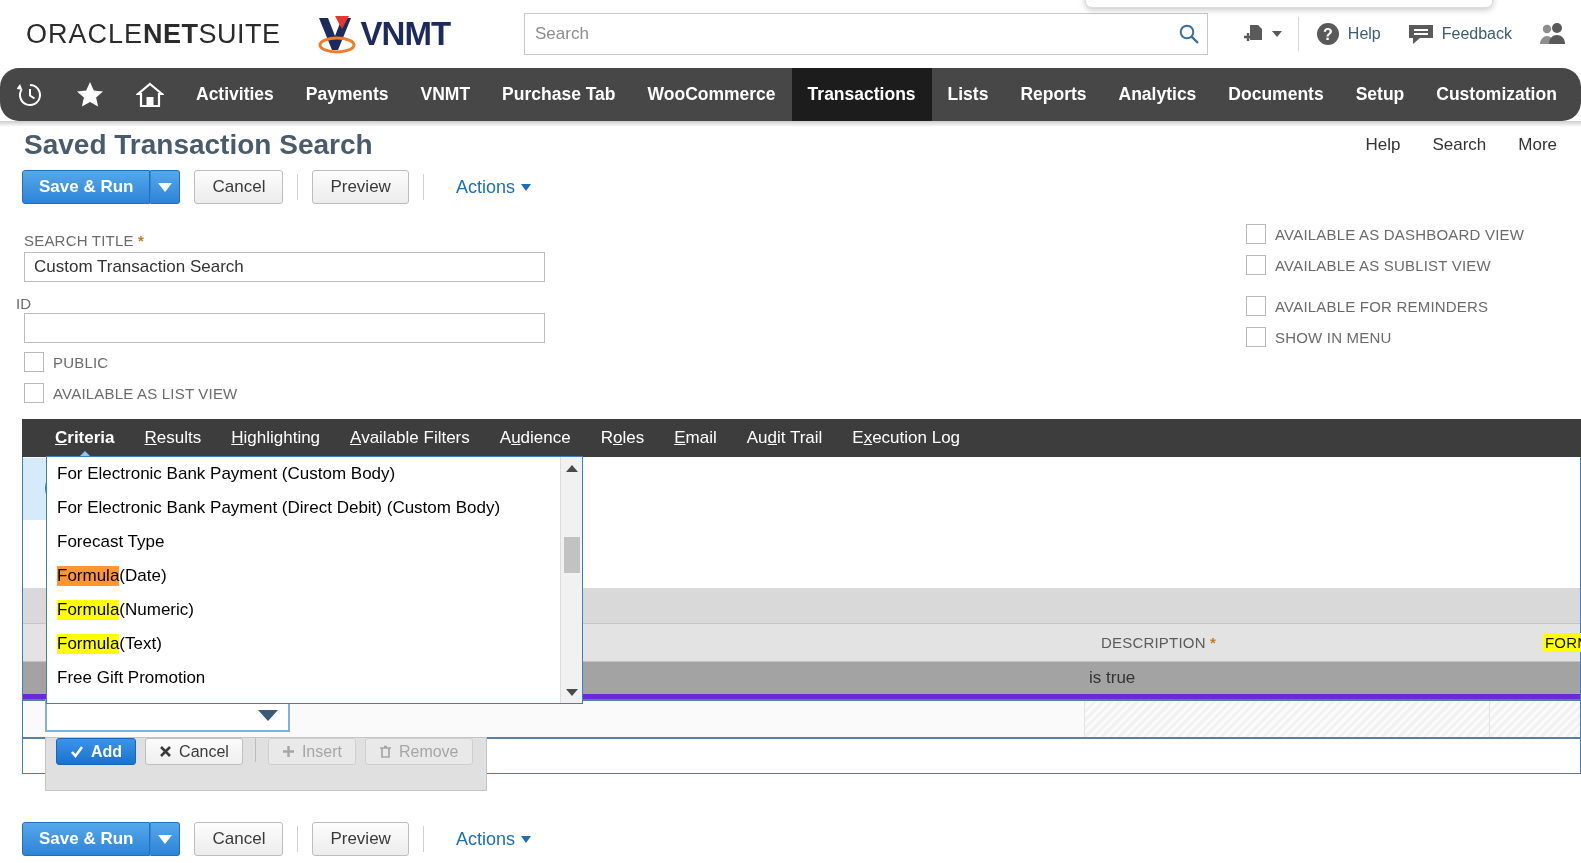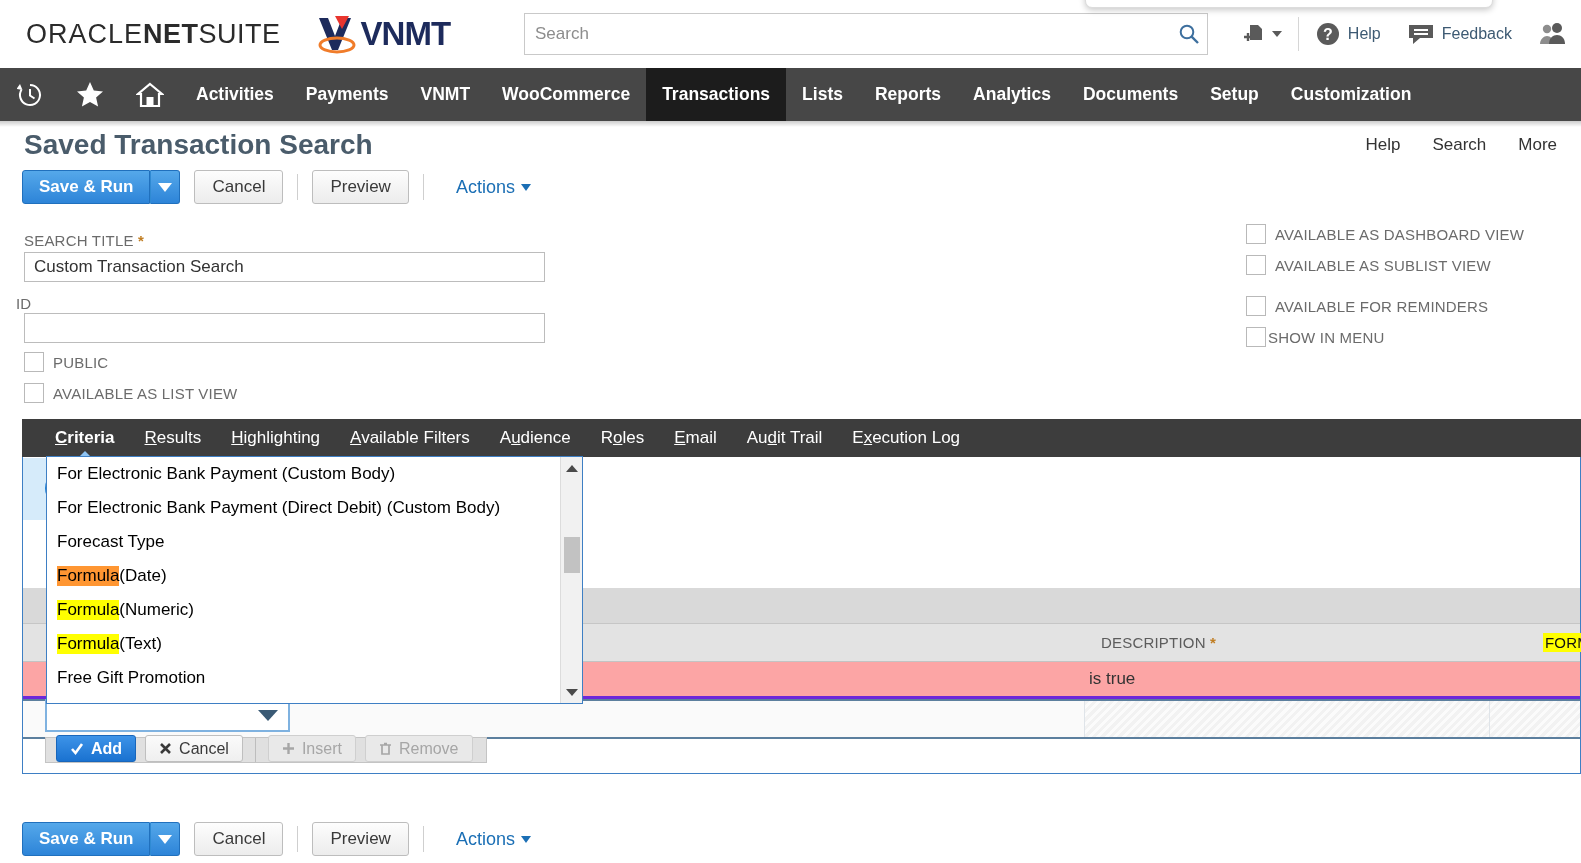--- a/index.html
+++ b/index.html
@@ -55,21 +55,21 @@
   
   .top-popup {
     position:absolute; left:1085px; top:-54px; width:408px; height:62px;
     background:#fff; border:1px solid #dcdcdc; border-radius:7px;
     box-shadow:0 2px 6px rgba(0,0,0,.22); z-index:9;
   }
 
   
   .navbar {
     position:absolute; left:0; top:68px; width:1581px; height:53px;
-    background:#474747; display:flex; align-items:stretch; z-index:4;
+    background:#474747; display:flex; align-items:stretch; z-index:4;border-radius:19px;
   }
   .nav-icon {
     display:flex; align-items:center; justify-content:center;
     width:60px; color:#fff; cursor:pointer;
   }
   .nav-item {
     display:flex; align-items:center; padding:0 16px;
     color:#fff; font-size:17.5px; font-weight:700; cursor:pointer;
     white-space:nowrap;
   }
@@ -160,22 +160,22 @@
   
   .tbl { position:absolute; left:23px; top:588px; width:1557px; }
   .tbl-band { height:36px; background:#d9d9d9; border-bottom:1px solid #c6c6c6; }
   .tbl-head {
     height:38px; background:#e3e3e3; border-bottom:1px solid #c3c3c3;
     display:flex; align-items:center; position:relative;
   }
   .th { font-size:15px; color:#5c5c5c; letter-spacing:.2px; position:absolute; }
   .th.hl { background:#ffff00; color:#111; padding:1px 2px; }
   .tbl-row {
-    height:38px; background:#fca5a5; display:flex; align-items:center; position:relative;
-    border-bottom:4px solid #6d28d9;
+    height:38px; background:#a3a3a3; display:flex; align-items:center; position:relative;
+    border-bottom:6px solid #6d28d9;
   }
   .td { font-size:17px; color:#333; position:absolute; }
   .tbl-editrow {
     position:absolute; left:23px; top:699px; width:1557px; height:40px;
     background:#fafafa; border-top:2px solid #5c7f9e; border-bottom:2px solid #5c7f9e;
     display:flex;
   }
   .editcell-blank { width:1062px; height:100%; background:#fafafa; border-right:1px solid #dfe4e9; }
   .editcell-hatch {
     flex:1; height:100%;
@@ -192,22 +192,22 @@
 
   
   .sel-wrap {
     position:absolute; left:45px; top:699px; width:245px; height:33px;
     border:2px solid #7fb2e0; background:#fff; display:flex; align-items:center;
     justify-content:flex-end; padding-right:10px; z-index:14;
   }
   .sel-caret { width:0;height:0;border-left:10px solid transparent;border-right:10px solid transparent;border-top:11px solid #3a5a75; }
 
   .rowbtns {
-    position:absolute; left:45px; top:737px; width:442px; height:26px;
-    background:#e0e0e0; border:1px solid #c4c4c4; display:flex; align-items:flex-end;
+    position:absolute; left:45px; top:737px; width:442px; height:54px;
+    background:#e0e0e0; border:1px solid #c4c4c4; display:flex; align-items:flex-start;
     padding-left:10px; gap:9px; z-index:14;
   }
   .rb {
     height:27px; border-radius:3px; display:flex; align-items:center; gap:7px;
     padding:0 13px; font-size:16px; cursor:pointer;
   }
   .rb.add { background:linear-gradient(to bottom,#3d93e8,#1a72d0); border:1px solid #1866bb; color:#fff; font-weight:700; }
   .rb.std { background:linear-gradient(to bottom,#fbfbfb,#efefef); border:1px solid #bfbfbf; color:#3a3a3a; }
   .rb.dis { background:#e9e9e9; border:1px solid #cfcfcf; color:#a6a6a6; cursor:default; }
   .rb-sep { width:1px; height:24px; background:#bdbdbd; margin:0 3px; }
@@ -315,20 +315,21 @@
   <div class="nav-icon">
     <svg width="28" height="28" viewBox="0 0 28 28">
         <path d="M14 3 L26 13 h-3 v12 h-18 v-12 h-3 z" fill="none" stroke="#fff" stroke-width="2.2"></path>
         <rect x="10.5" y="16" width="7" height="9" fill="#fff"></rect>
       </svg>
   </div>
   <div style="display:flex;">
       <div class="nav-item">Activities</div>
       <div class="nav-item">Payments</div>
       <div class="nav-item">VNMT</div>
+      <div class="nav-item">Purchase Tab</div>
       <div class="nav-item">WooCommerce</div>
       <div class="nav-item active">Transactions</div>
       <div class="nav-item">Lists</div>
       <div class="nav-item">Reports</div>
       <div class="nav-item">Analytics</div>
       <div class="nav-item">Documents</div>
       <div class="nav-item">Setup</div>
       <div class="nav-item">Customization</div>
     </div>
 </div>
@@ -382,21 +383,21 @@
       <span class="cblabel">AVAILABLE AS DASHBOARD VIEW</span>
     </div>
     <div style="display: flex; align-items: center; gap: 9px; margin-bottom: 21px;">
       <span class="cbox"></span>
       <span class="cblabel">AVAILABLE AS SUBLIST VIEW</span>
     </div>
     <div style="display: flex; align-items: center; gap: 9px; margin-bottom: 11px;">
       <span class="cbox"></span>
       <span class="cblabel">AVAILABLE FOR REMINDERS</span>
     </div>
-    <div style="display: flex; align-items: center; gap: 2px; margin-bottom: 11px;">
+    <div style="display: flex; align-items: center; gap: 9px; margin-bottom: 11px;">
       <span class="cbox"></span>
       <span class="cblabel">SHOW IN MENU</span>
     </div>
   </div>
 
 <div class="tabbar" id="tabbar">
     <div class="tab active"><u>C</u>riteria</div>
     <div class="tab"><u>R</u>esults</div>
     <div class="tab"><u>H</u>ighlighting</div>
     <div class="tab"><u>A</u>vailable Filters</div>

